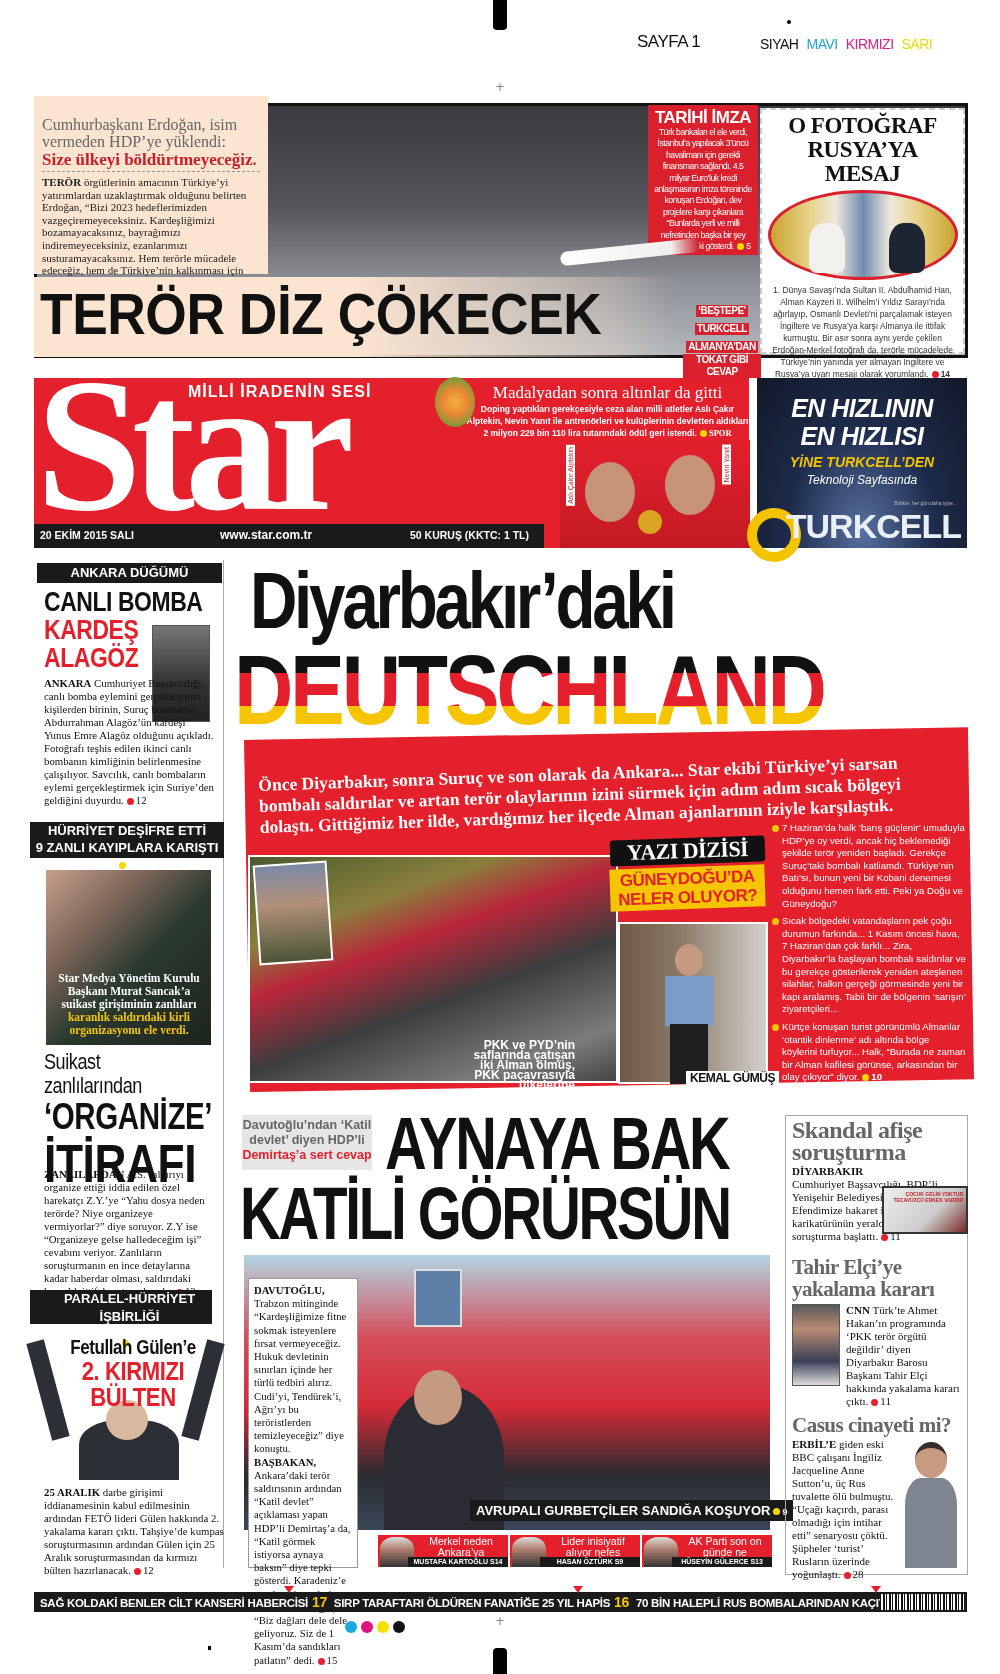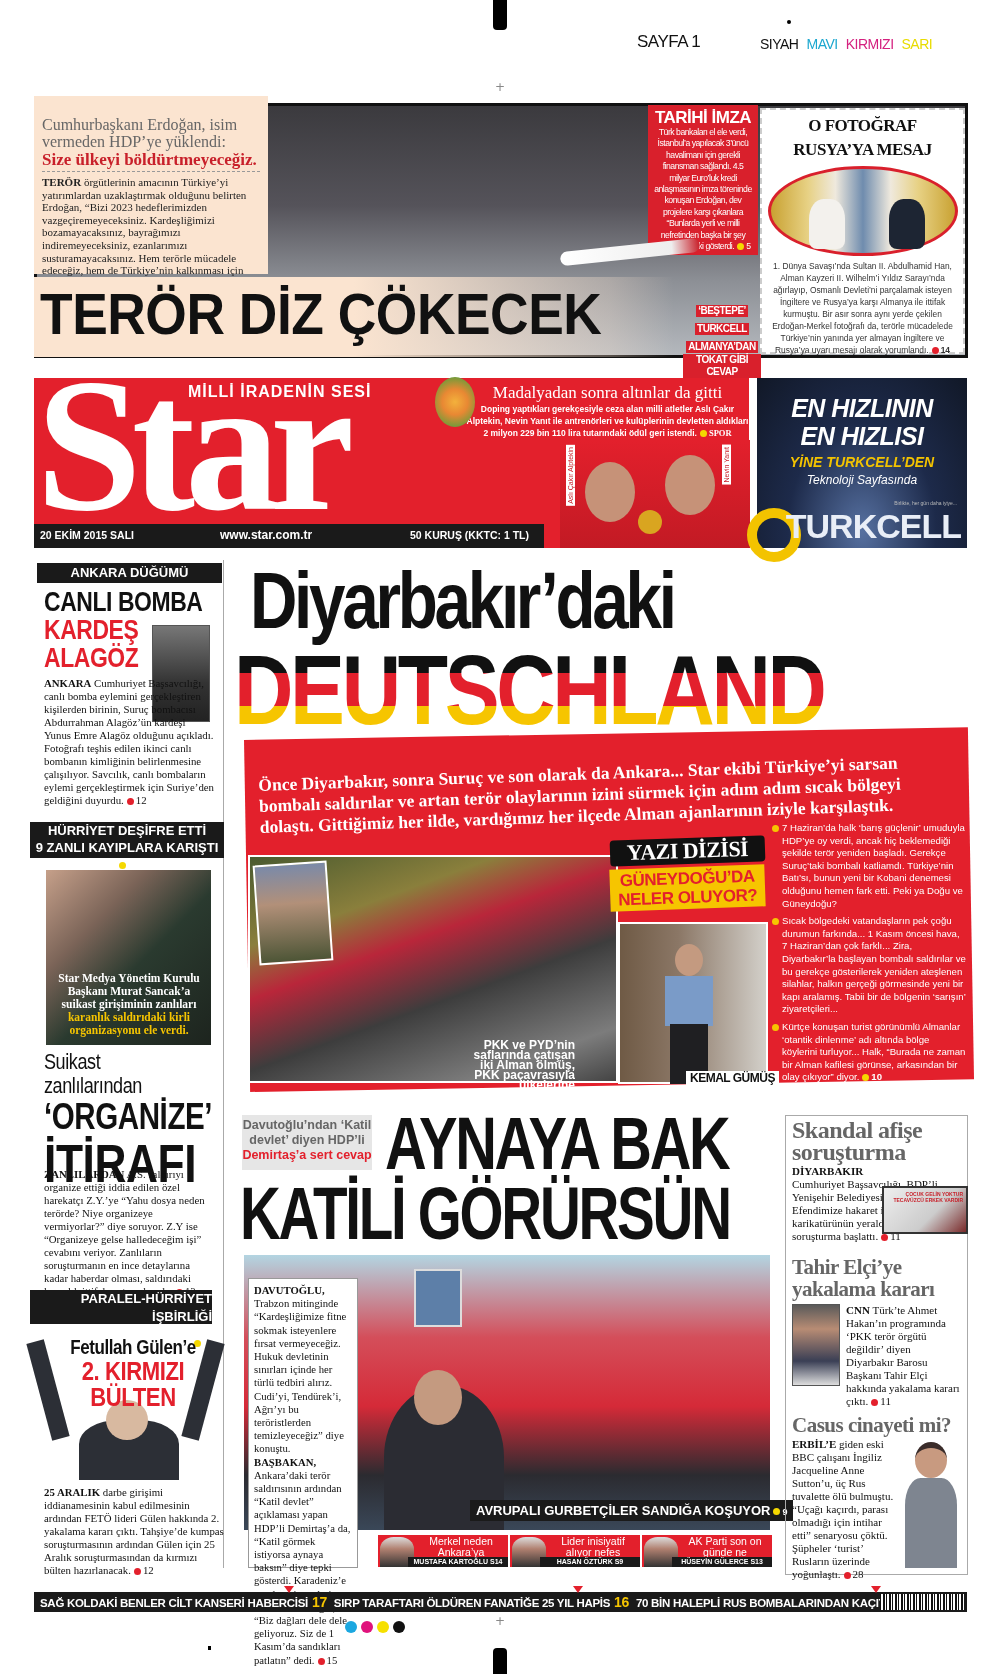--- a/index.html
+++ b/index.html
@@ -19,21 +19,21 @@
 .quotebox .q1{font-size:16px;color:#666;line-height:17px}
 .quotebox .q2{font-size:17px;color:#c8202a;font-weight:bold;line-height:19px;border-bottom:1px dashed #999;padding-bottom:2px}
 .quotebox .body{font-size:11px;line-height:12.6px;margin-top:4px;color:#222}
 .bigtop{left:40px;top:282px;font-size:58px;line-height:64px;color:#111;transform:scaleX(0.92);transform-origin:left}
 .tarihi{left:648px;top:105px;width:110px;background:#d9202c;color:#fff;padding:3px 5px;text-align:center}
 .tarihi .h{font-size:17px;line-height:19px}
 .tarihi .b{font-family:"Liberation Sans",sans-serif;font-size:8.7px;line-height:11.4px}
 .bestepe{left:683px;top:300px;width:78px;text-align:center}
 .bestepe div{background:#d9202c;color:#fff;font-size:10px;line-height:12px;margin-bottom:1px;display:inline-block;padding:0 2px}
 .fotobox{left:760px;top:108px;width:205px;height:246px;background:#fff;border:2px dashed #ccc;padding:4px 6px}
-.fotobox .h{font-size:17px;line-height:24px;text-align:center;font-weight:bold;letter-spacing:-0.5px}
+.fotobox .h{font-size:23px;line-height:24px;text-align:center;font-weight:bold;letter-spacing:-0.5px}
 .fotobox .img{width:190px;height:90px;margin:4px auto 4px;border-radius:50%/50%;background:linear-gradient(90deg,#c9a232 0%,#e7d184 20%,#efe9dd 35%,#6f8cae 50%,#efe9dd 65%,#e7d184 80%,#c9a232 100%);border:3px solid #d9202c;position:relative}
 .fotobox .b{font-family:"Liberation Sans",sans-serif;font-size:8.4px;line-height:12px;text-align:center;color:#333}
 
 .mast{left:34px;top:378px;width:715px;height:170px;background:#e3202c;overflow:hidden}
 .logo{left:36px;top:360px;font-size:190px;font-weight:bold;color:#fff;line-height:170px;letter-spacing:-10px;font-family:"Liberation Serif",serif}
 .mastbar{left:34px;top:524px;width:510px;height:24px;background:#1a1a1a;color:#fff;font-family:"Liberation Sans",sans-serif;font-weight:bold;font-size:10.5px}
 .milli{left:188px;top:383px;color:#fff;font-size:16px;letter-spacing:1px}
 .madal{left:465px;top:383px;width:285px;color:#fff;text-align:center}
 .madal .h{font-size:17px;line-height:20px}
 .madal .b{font-family:"Liberation Sans",sans-serif;font-weight:bold;font-size:8.5px;line-height:12px}
@@ -176,21 +176,21 @@
   <span style="color:#f6c500">karanlık saldırıdaki kirli organizasyonu ele verdi.</span>
 </div>
 <div class="abs cond" style="left:44px;top:1050px;width:180px;transform:scaleX(0.82);transform-origin:left">
   <div style="font-size:22px;line-height:24px;font-weight:normal">Suikast zanlılarından</div>
   <div style="font-size:36px;line-height:38px">‘ORGANİZE’</div>
   <div style="font-size:54px;line-height:54px">İTİRAFI</div>
 </div>
 <div class="abs" style="left:44px;top:1168px;width:172px;font-size:10.8px;line-height:13px">
   <b>ZANLILARDAN</b> <span>A.S. saldırıyı organize ettiği iddia edilen özel harekatçı Z.Y.’ye “Yahu dosya neden terörde? Niye organizeye vermiyorlar?” diye soruyor. Z.Y ise “Organizeye gelse halledeceğim işi” cevabını veriyor. Zanlıların soruşturmanın en ince detaylarına kadar haberdar olması, saldırıdaki karanlık ittifakı ortaya koydu.</span><span class="dot red"></span><span>13</span>
 </div>
-<div class="abs blackhead" style="left:30px;top:1290px;width:182px;height:34px;text-align:right;padding-left:17px">
+<div class="abs blackhead" style="left:30px;top:1290px;width:182px;height:34px;text-align:center;padding-left:17px">
   <div style="font-size:13px;line-height:18px">PARALEL-HÜRRİYET İŞBİRLİĞİ</div>
   <div style="font-size:8px;line-height:12px"><span>YALANLAR ÜZERİNDEN DEVAM EDİYOR</span><span class="dot yel"></span><span>13</span></div>
 </div>
 <div class="abs" style="left:34px;top:1340px;width:185px;height:140px">
   <div class="abs" style="left:45px;top:80px;width:100px;height:60px;background:#2c2f36;border-radius:40% 40% 0 0"></div>
   <div class="abs" style="left:72px;top:60px;width:42px;height:40px;background:#d8b9a0;border-radius:50%"></div>
   <div class="abs" style="left:5px;top:0;width:18px;height:100px;background:#2c2f36;transform:rotate(-15deg)"></div>
   <div class="abs" style="left:160px;top:0;width:18px;height:100px;background:#2c2f36;transform:rotate(15deg)"></div>
 </div>
 <div class="abs cond" style="left:58px;top:1336px;width:150px;text-align:center">

